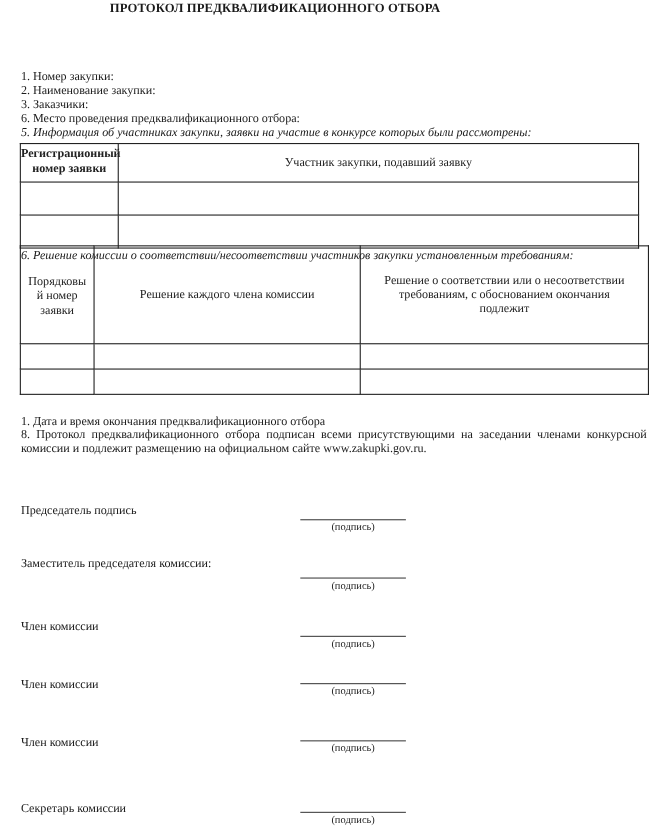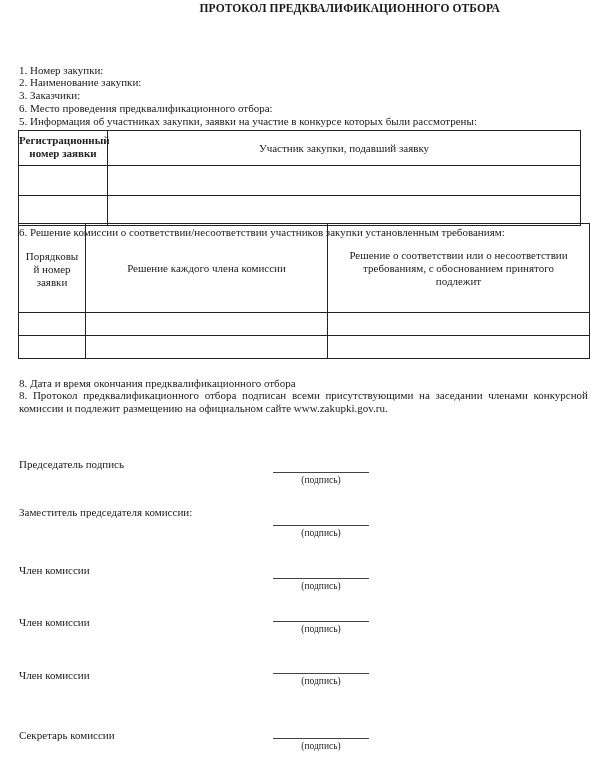--- a/index.html
+++ b/index.html
@@ -14,31 +14,31 @@
       overflow: hidden;
       font-family: "Liberation Serif", "DejaVu Serif", serif;
       color: #1a1a1a;
       font-size: 11px;
       line-height: 12px;
     }
     .abs { position: absolute; }
     .title {
       left: 0; width: 500px;
       top: 2px;
-      text-align: right;
+      text-align: center;
       font-weight: bold;
       font-size: 11.5px;
       letter-spacing: 0.1px;
     }
     .line-item {
       left: 19px;
       white-space: nowrap;
       font-size: 11px;
     }
-    .italic { }
+    .italic { font-style: italic; }
 
     table.grid {
       position: absolute;
       border-collapse: collapse;
       table-layout: fixed;
     }
     table.grid td {
       border: 1.6px solid #222;
       padding: 0;
       text-align: center;
@@ -131,38 +131,38 @@
     <tbody>
         <tr class="hdr">
       <td class="c1">
         <div>Порядковы</div>
         <div>й номер</div>
         <div>заявки</div>
       </td>
       <td class="c2">Решение каждого члена комиссии</td>
       <td class="c3">
         <div>Решение о соответствии или о несоответствии</div>
-        <div>требованиям, с обоснованием принятого</div>
+        <div>требованиям, с обоснованием окончания</div>
         <div>подлежит</div>
       </td>
     </tr>
     <tr class="r">
       <td class="c1"></td>
       <td class="c2"></td>
       <td class="c3"></td>
     </tr>
     <tr class="r">
       <td class="c1"></td>
       <td class="c2"></td>
       <td class="c3"></td>
     </tr>
   </tbody>
     </table>
 
-  <div class="abs line-item" style="top:377px">8. Дата и время окончания предквалификационного отбора</div>
+  <div class="abs line-item" style="top:377px">1. Дата и время окончания предквалификационного отбора</div>
 
   <div class="abs para8">
     <span class="l1">8. Протокол предквалификационного отбора подписан всеми присутствующими на заседании членами конкурсной</span>
     <span class="l2">комиссии и подлежит размещению на официальном сайте www.zakupki.gov.ru.</span>
   </div>
 
   <div>
     <div class="abs sig-role" style="top:458px">Председатель подпись</div>
     <div class="abs sig-line" style="top:472px"></div>
     <div class="abs sig-caption" style="top:474px">(подпись)</div>

